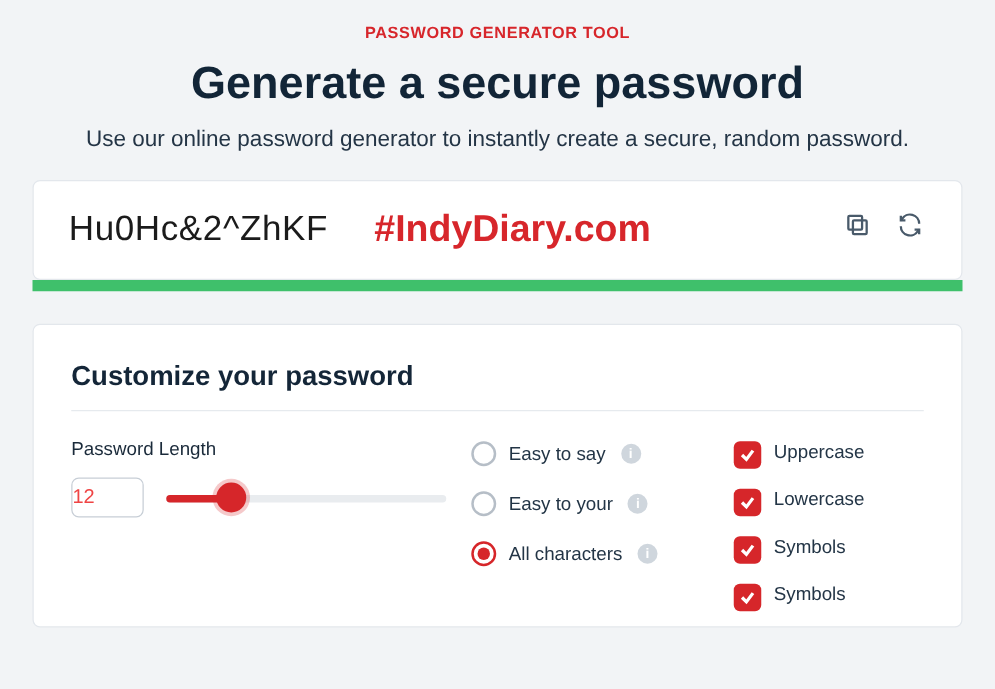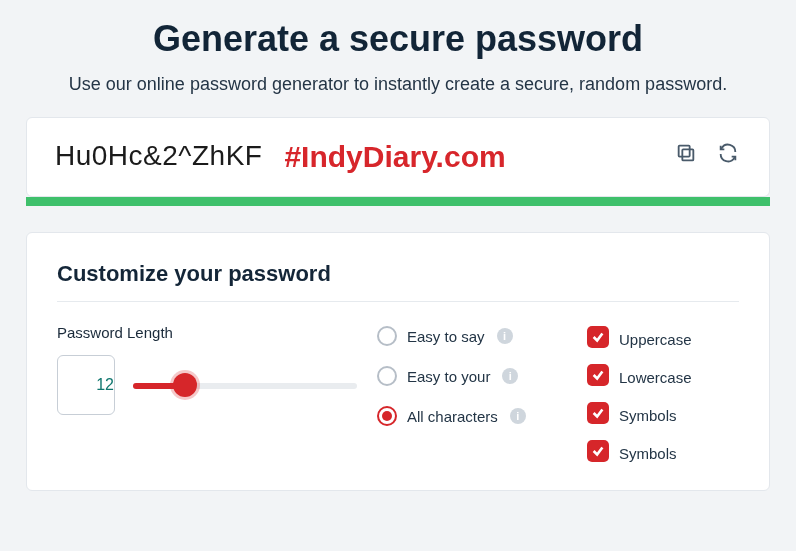--- a/index.html
+++ b/index.html
@@ -14,56 +14,57 @@
   .container { padding: 18px 22px 0 22px; text-align: center; }
   .subtitle { color: #d7262b; font-weight: 700; font-size: 13px; letter-spacing: 0.5px; margin-bottom: 12px; }
   .title { font-size: 36px; font-weight: 700; color: #122537; margin-bottom: 14px; }
   .desc { font-size: 18px; color: #243546; margin-bottom: 22px; }
   .password-box {
     background: #fff; border-radius: 6px; border: 1px solid #e3e7ec;
     padding: 22px 28px; display: flex; align-items: flex-start;
     margin: 0 4px;
   }
   .pw-text { font-size: 28px; letter-spacing: 0.5px; color: #1b1b1b; font-family: Arial, sans-serif; }
-  .watermark { color: #d7262b; font-weight: 700; font-size: 30px; margin-left: 22px; flex: 1; text-align: left; }
+  .watermark { color: #d7262b; font-weight: 700; font-size: 30px; margin-left: 37px; flex: 1; text-align: left; }
   .icon-wrap { display: flex; gap: 16px; }
   .icon-btn { width: 26px; height: 26px; color: #495a6a; cursor: pointer; display: inline-flex; align-items: center; justify-content: center; }
   .strength-bar { height: 9px; background: #3fc06b; margin: 0 4px 26px 4px; }
   .customize-box {
     background: #fff; border-radius: 6px; border: 1px solid #e3e7ec;
-    padding: 28px 30px 28px 30px; margin: 0 4px; text-align: left;
+    padding: 28px 30px 12px 30px; margin: 0 4px; text-align: left;
   }
   .customize-title { font-size: 22px; font-weight: 800; color: #142638; padding-bottom: 14px; border-bottom: 1px solid #e6eaee; margin-bottom: 22px; }
   .opts { display: flex; gap: 20px; }
   .col-length { width: 300px; }
   .label { font-size: 15px; color: #1a2a3a; margin-bottom: 14px; display: block; }
   .len-row { display: flex; align-items: center; gap: 18px; }
   .len-input {
-    width: 58px; height: 60px; border: 1px solid #c7ced6; border-radius: 6px;
-    text-align: right; font-size: 16px; color: #0f766e;
+    width: 58px; height: 32px; border: 1px solid #c7ced6; border-radius: 6px;
+    text-align: left; font-size: 16px; color: #ef4444;
   }
   .slider { position: relative; flex: 1; height: 22px; }
   .track { position: absolute; top: 9px; left: 0; right: 0; height: 6px; background: #e9ecef; border-radius: 3px; }
   .track-fill { position: absolute; top: 9px; left: 0; width: 22%; height: 6px; background: #d6262a; border-radius: 3px; }
   .thumb { position: absolute; top: -1px; left: 18%; width: 24px; height: 24px; background: #d6262a; border-radius: 50%; box-shadow: 0 0 0 3px rgba(214,38,42,0.25); }
   .col-radio { width: 190px; display: flex; flex-direction: column; gap: 20px; padding-top: 2px; }
   .radio-row { display: flex; align-items: center; gap: 10px; font-size: 15px; color: #233546; }
   .radio { width: 20px; height: 20px; border: 2px solid #b6bec7; border-radius: 50%; display: inline-flex; align-items: center; justify-content: center; flex-shrink: 0; }
   .radio.selected { border-color: #d6262a; }
   .radio.selected::after { content: ""; width: 10px; height: 10px; background: #d6262a; border-radius: 50%; }
   .info { width: 16px; height: 16px; background: #cfd6dd; color: #fff; border-radius: 50%; font-size: 11px; font-weight: 700; display: inline-flex; align-items: center; justify-content: center; margin-left: 2px; }
   .col-check { display: flex; flex-direction: column; gap: 16px; padding-top: 2px; }
-  .check-row { display: flex; align-items: flex-end; gap: 10px; font-size: 15px; color: #233546; }
+  .check-row { display: flex; align-items: flex-start; gap: 10px; font-size: 15px; color: #233546; }
   .checkbox { width: 22px; height: 22px; background: #d6262a; border-radius: 5px; display: inline-flex; align-items: center; justify-content: center; flex-shrink: 0; }
   .checkbox svg { width: 14px; height: 14px; stroke: #fff; stroke-width: 3; fill: none; }
 </style>
 </head>
 <body>
 
 <div class="container">
+  <div class="subtitle">PASSWORD GENERATOR TOOL</div>
   <h1 class="title">Generate a secure password</h1>
   <p class="desc">Use our online password generator to instantly create a secure, random password.</p>
 
   <div class="password-box">
     <span class="pw-text">Hu0Hc&amp;2^ZhKF</span>
     <span class="watermark">#IndyDiary.com</span>
     <div class="icon-wrap">
       <span class="icon-btn">
         <svg viewBox="0 0 24 24" width="22" height="22" fill="none" stroke="currentColor" stroke-width="2">
           <rect x="8" y="8" width="12" height="12" rx="1"></rect>

